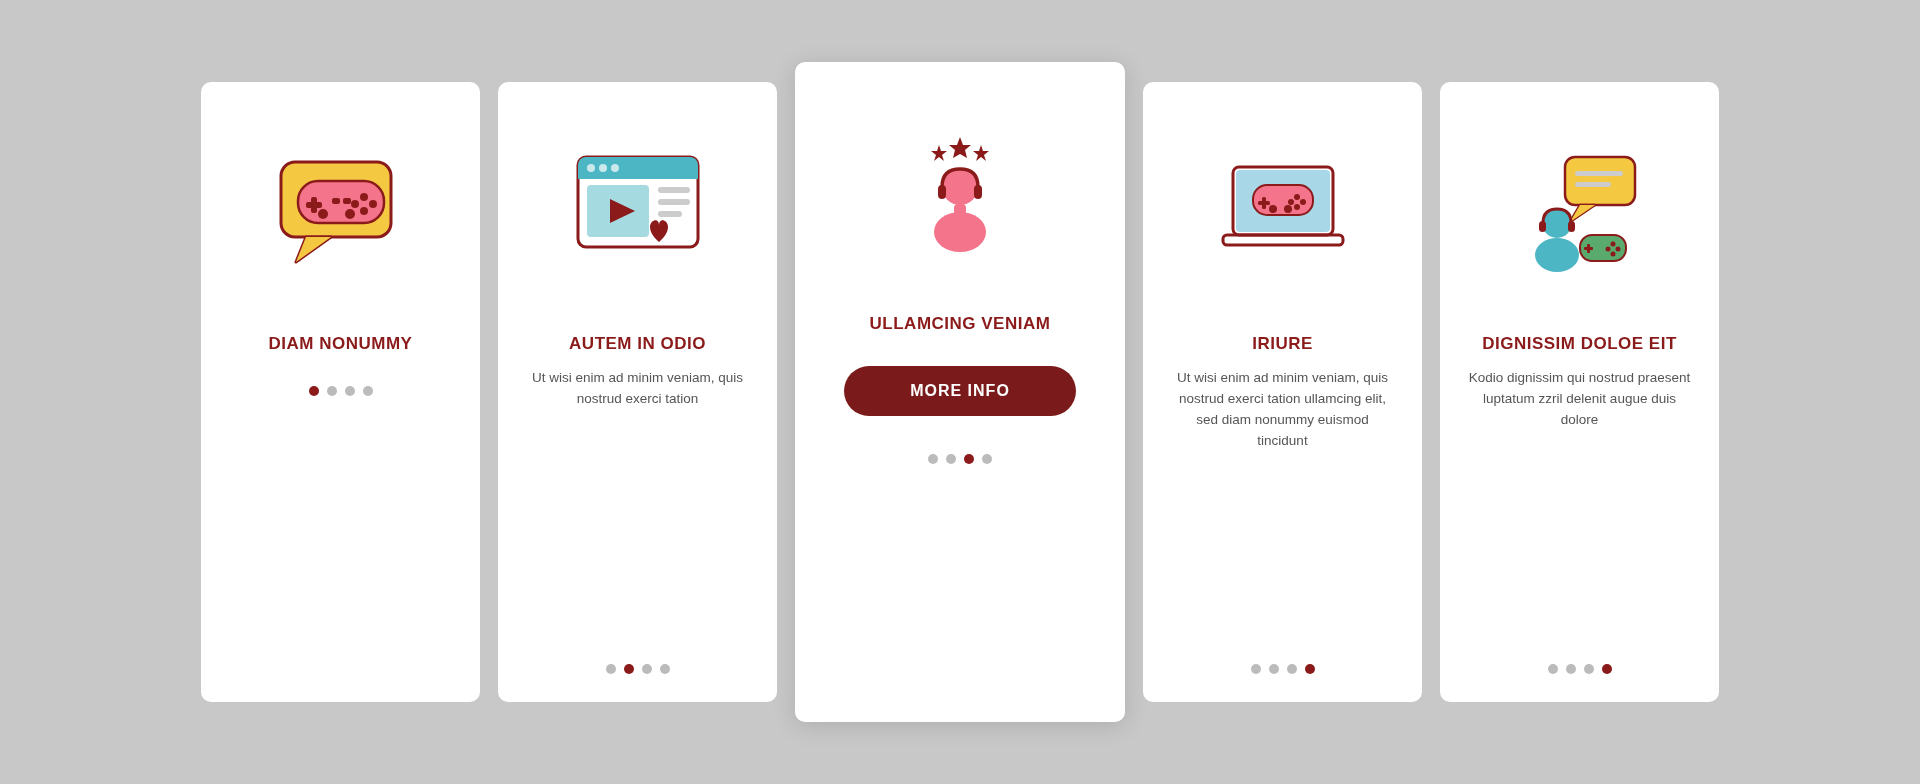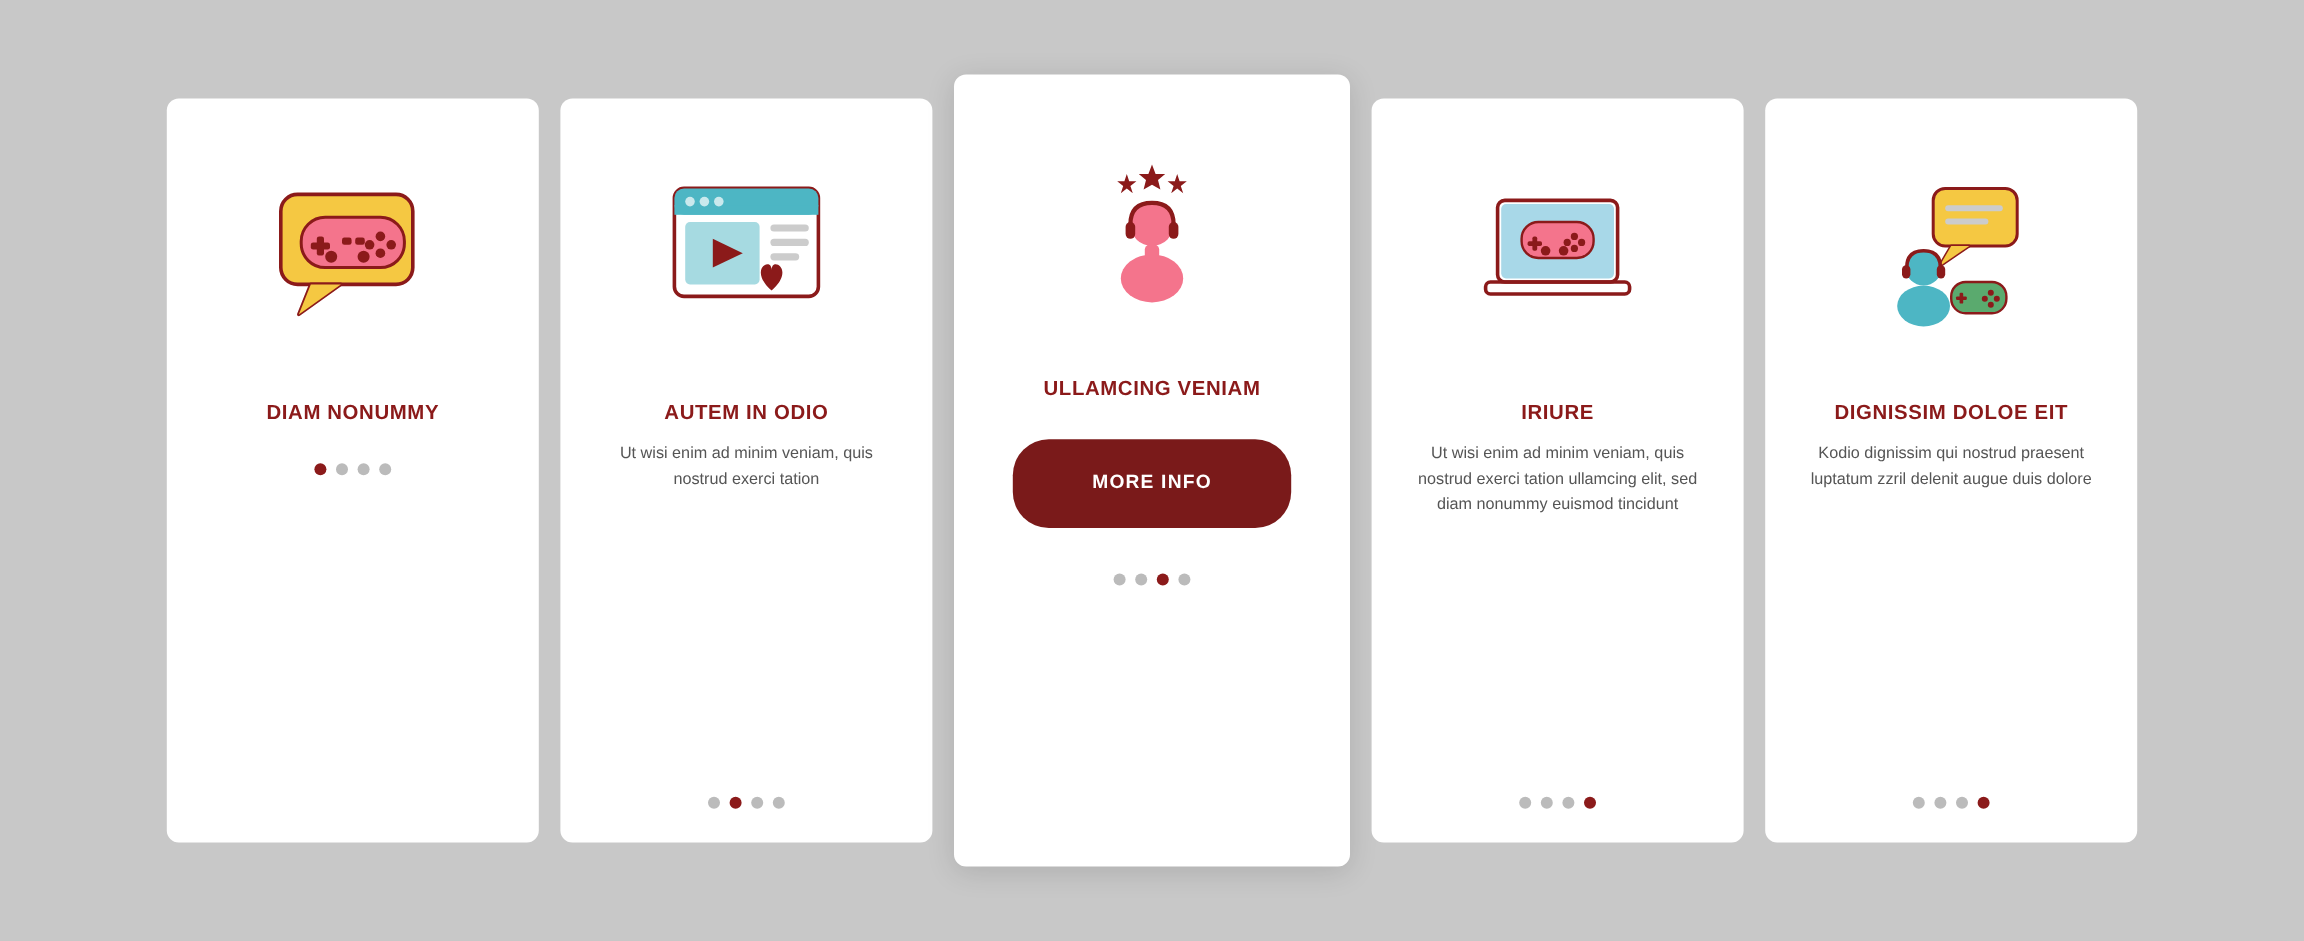--- a/index.html
+++ b/index.html
@@ -14,21 +14,21 @@
     }
     .cards-container {
       display: flex;
       gap: 18px;
       padding: 40px 60px;
       align-items: center;
     }
     .card {
       background: #ffffff;
       border-radius: 10px;
-      width: 310px;
+      width: 279px;
       min-height: 620px;
       display: flex;
       flex-direction: column;
       align-items: center;
       padding: 30px 28px 28px 28px;
       position: relative;
     }
     .card.active {
       min-height: 660px;
       width: 330px;
@@ -57,21 +57,21 @@
       color: #555;
       text-align: center;
       line-height: 1.55;
       flex: 1;
     }
     .more-info-btn {
       background: #7a1a1a;
       color: #fff;
       border: none;
       border-radius: 30px;
-      padding: 28px 50px;
+      padding: 16px 50px;
       font-size: 16px;
       font-weight: 700;
       letter-spacing: 1px;
       text-transform: uppercase;
       cursor: pointer;
       margin: 18px 0 20px 0;
       width: 85%;
     }
     .dots {
       display: flex;

